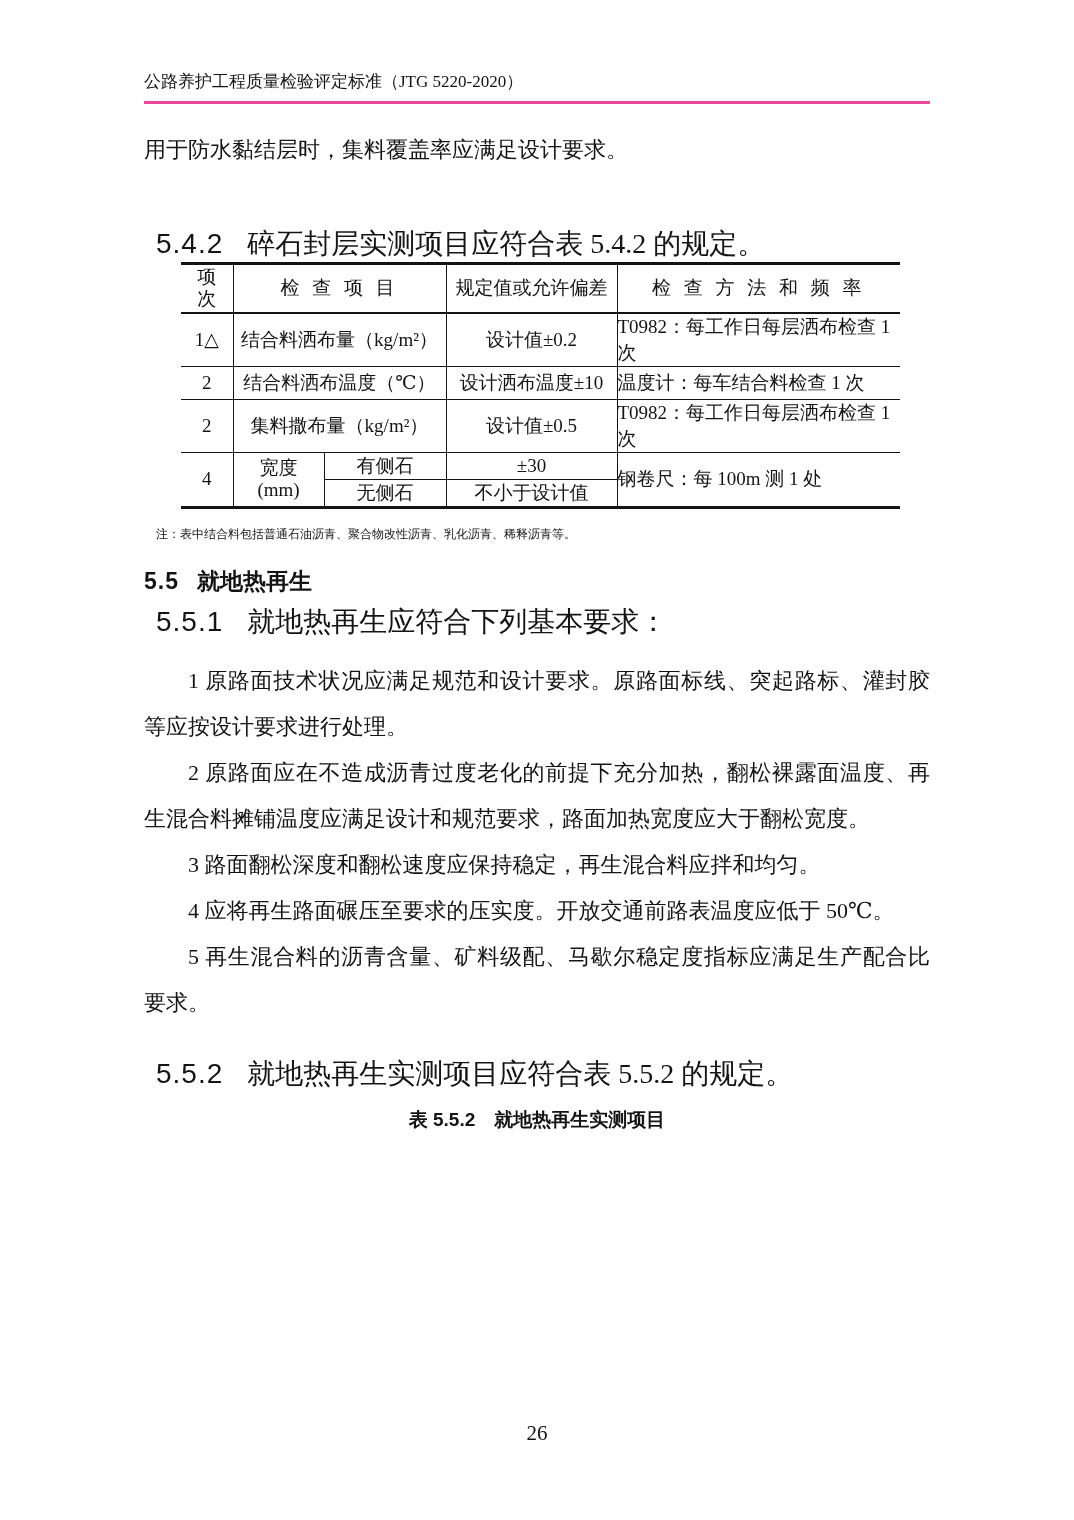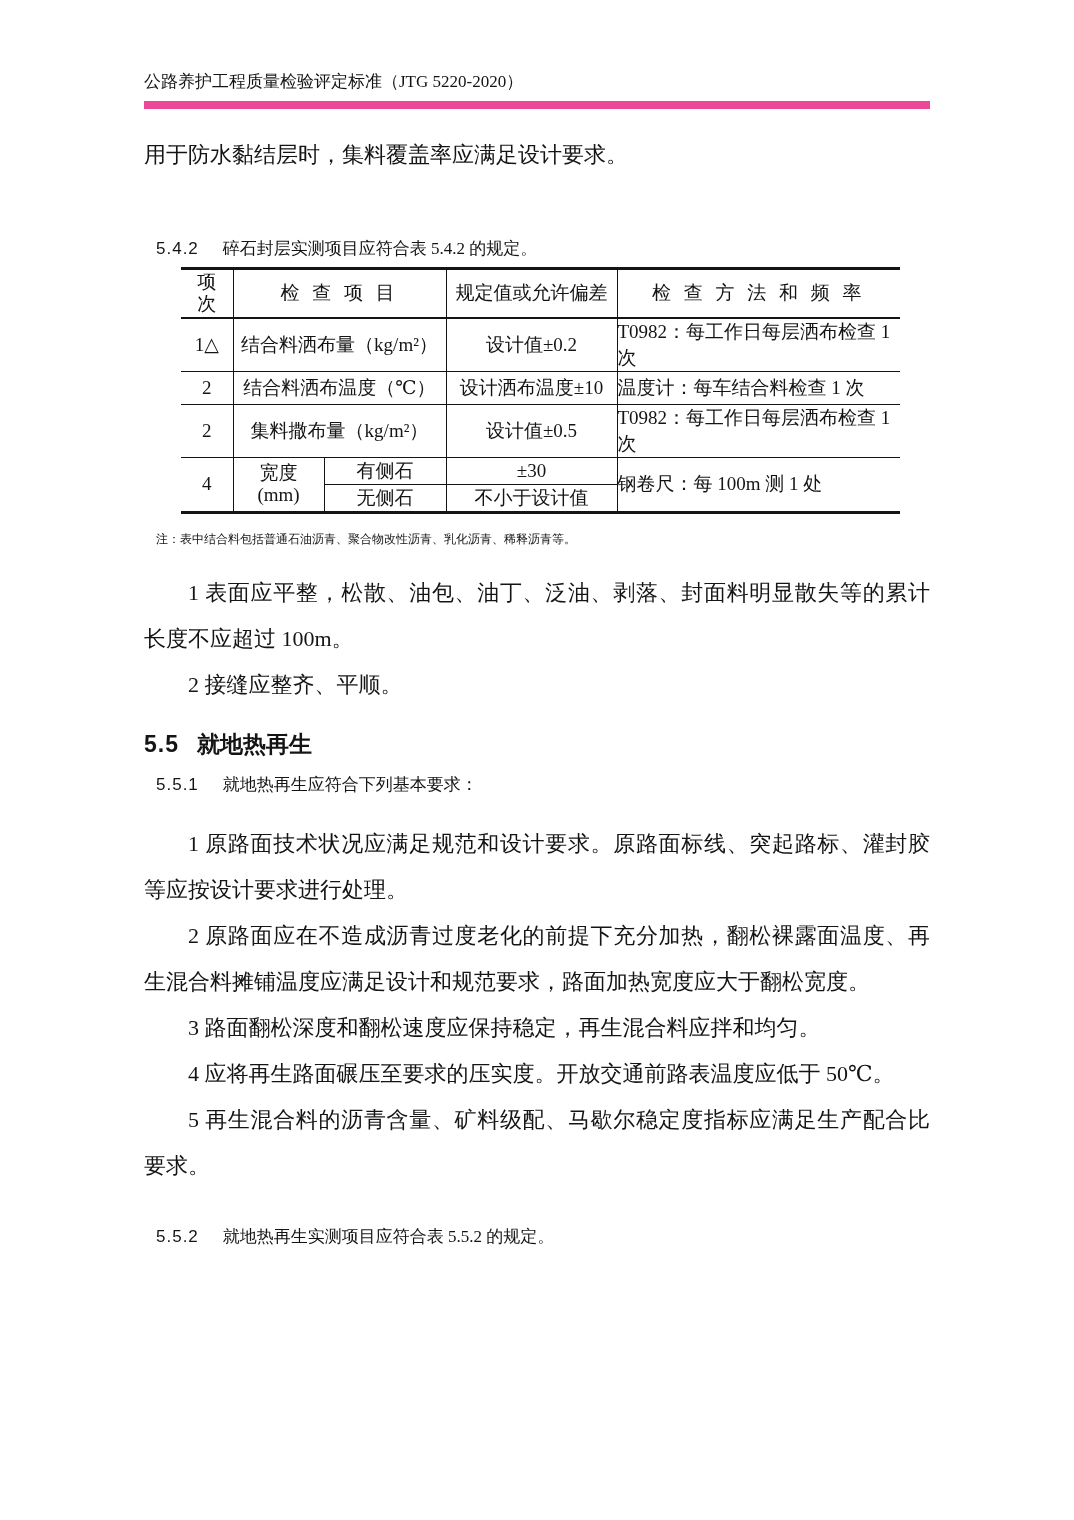--- a/index.html
+++ b/index.html
@@ -13,33 +13,33 @@
     padding: 72px 144px 0 144px;
     font-family: "Liberation Serif", "DejaVu Serif", serif;
     color: #141414;
     overflow: hidden;
   }
   
   .doc-header {
     font-size: 17px;
     line-height: 20px;
     padding-bottom: 9px;
-    border-bottom: 8px solid #ec4899;
+    border-bottom: 3px solid #ec4899;
   }
   
   .intro {
     margin: 32px 0 0 0;
     font-size: 22px;
     line-height: 28px;
   }
   
   .clause {
     margin: 0;
     padding-left: 12px;
-    font-size: 17px;
+    font-size: 28px;
     line-height: 28px;
   }
   .clause .num {
     font-family: "Liberation Sans", "DejaVu Sans", sans-serif;
     letter-spacing: 1px;
     margin-right: 24px;
   }
   .c542 { margin-top: 66px; }
   .c543 { margin-top: 58px; }
   .c551 { margin-top: 13px; }
@@ -177,24 +177,20 @@
       <tr class="sub">
         <td>无侧石</td>
         <td>不小于设计值</td>
       </tr>
     </tbody>
   </table>
 
   <p class="note">注：表中结合料包括普通石油沥青、聚合物改性沥青、乳化沥青、稀释沥青等。</p>
 
 
-  <div class="items items-543">
-    <p>1 表面应平整，松散、油包、油丁、泛油、剥落、封面料明显散失等的累计长度不应超过 100m。</p>
-    <p>2 接缝应整齐、平顺。</p>
-  </div>
 
   <div class="h55">
     <span class="num">5.5</span><span>就地热再生</span>
   </div>
 
   <div class="clause c551">
     <span class="num">5.5.1</span><span>就地热再生应符合下列基本要求：</span>
   </div>
 
   <div class="items items-551">
@@ -202,15 +198,19 @@
     <p>2 原路面应在不造成沥青过度老化的前提下充分加热，翻松裸露面温度、再生混合料摊铺温度应满足设计和规范要求，路面加热宽度应大于翻松宽度。</p>
     <p>3 路面翻松深度和翻松速度应保持稳定，再生混合料应拌和均匀。</p>
     <p>4 应将再生路面碾压至要求的压实度。开放交通前路表温度应低于 50℃。</p>
     <p>5 再生混合料的沥青含量、矿料级配、马歇尔稳定度指标应满足生产配合比要求。</p>
   </div>
 
   <div class="clause c552">
     <span class="num">5.5.2</span><span>就地热再生实测项目应符合表 5.5.2 的规定。</span>
   </div>
 
-
+  <div class="tbl-caption cap552">表 5.5.2　就地热再生实测项目</div>
+
+  <div class="page-footer">
+    <span>26</span>
+  </div>
 
 </div>
 
 </body></html>

